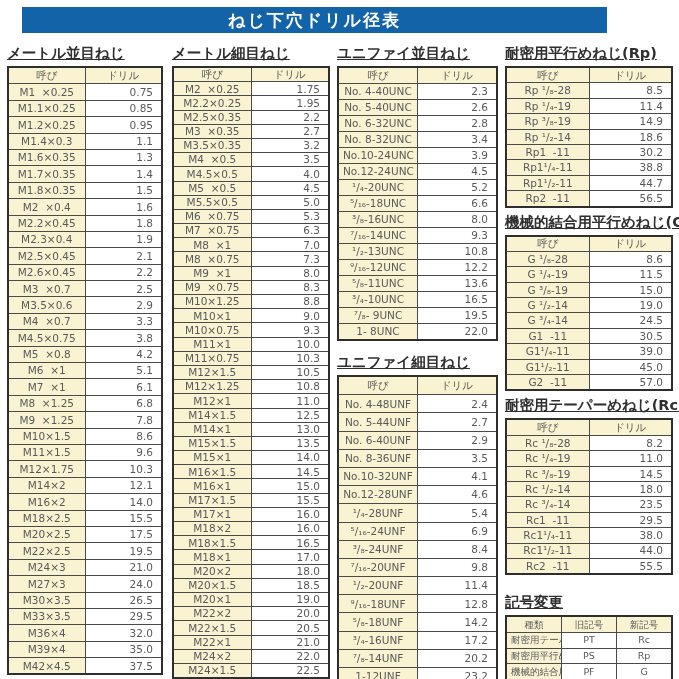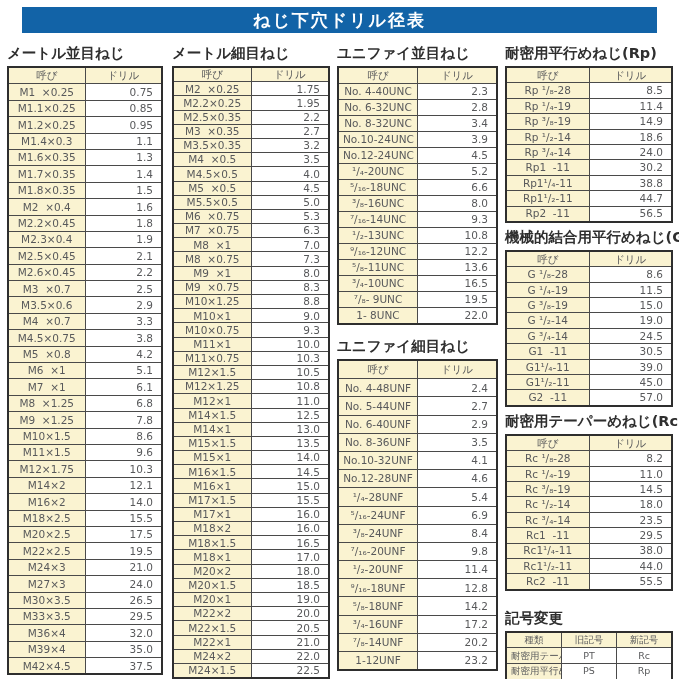--- a/index.html
+++ b/index.html
@@ -2,32 +2,32 @@
 <html><head>
 <meta charset="utf-8">
 <style>
   html,body{margin:0;padding:0;}
   body{
     width:679px;height:679px;position:relative;background:#ffffff;
     font-family:"DejaVu Sans","Liberation Sans",sans-serif;
     color:#58595b;overflow:hidden;
   }
   .titlebar{
-    position:absolute;left:22px;top:7px;width:635px;height:26px;
+    position:absolute;left:22px;top:7px;width:585px;height:26px;
     background:#1263a7;color:#ffffff;font-weight:bold;font-size:17px;
     display:flex;align-items:center;justify-content:center;letter-spacing:2px;
   }
   .col{position:absolute;top:44px;}
   #col1{left:7px;width:156px;}
   #col2{left:172px;width:158px;}
   #col3{left:337px;width:161px;}
   #col4{left:505px;width:168px;}
   h2{
     margin:0 0 3px 0;font-size:14.5px;line-height:19px;color:#2f2f2f;
-    font-weight:bold;white-space:nowrap;
+    font-weight:bold;white-space:nowrap;text-decoration:underline;
   }
   .mt{margin-top:12px;}
   .mt-s{margin-top:5px;}
   .mt-xs{margin-top:18px;}
   table{
     border-collapse:collapse;width:100%;table-layout:fixed;
     border:2px solid #2e2e2e;background:#6d28d9;
   }
   th,td{
     border:1px solid #4a4a4a;font-size:10.5px;line-height:1;
@@ -399,20 +399,24 @@
           <th>呼び</th>
           <th>ドリル</th>
         </tr>
       </thead>
       <tbody>
         <tr>
           <td>No. 4-40UNC</td>
           <td>2.3</td>
         </tr>
         <tr>
+          <td>No. 5-40UNC</td>
+          <td>2.6</td>
+        </tr>
+        <tr>
           <td>No. 6-32UNC</td>
           <td>2.8</td>
         </tr>
         <tr>
           <td>No. 8-32UNC</td>
           <td>3.4</td>
         </tr>
         <tr>
           <td>No.10-24UNC</td>
           <td>3.9</td>
@@ -560,24 +564,20 @@
         </tr>
         <tr>
           <td>Rp ³/₈-19</td>
           <td>14.9</td>
         </tr>
         <tr>
           <td>Rp ¹/₂-14</td>
           <td>18.6</td>
         </tr>
         <tr>
-          <td>Rp ³/₄-14</td>
-          <td>24.0</td>
-        </tr>
-        <tr>
           <td>Rp1  -11</td>
           <td>30.2</td>
         </tr>
         <tr>
           <td>Rp1¹/₄-11</td>
           <td>38.8</td>
         </tr>
         <tr>
           <td>Rp1¹/₂-11</td>
           <td>44.7</td>

